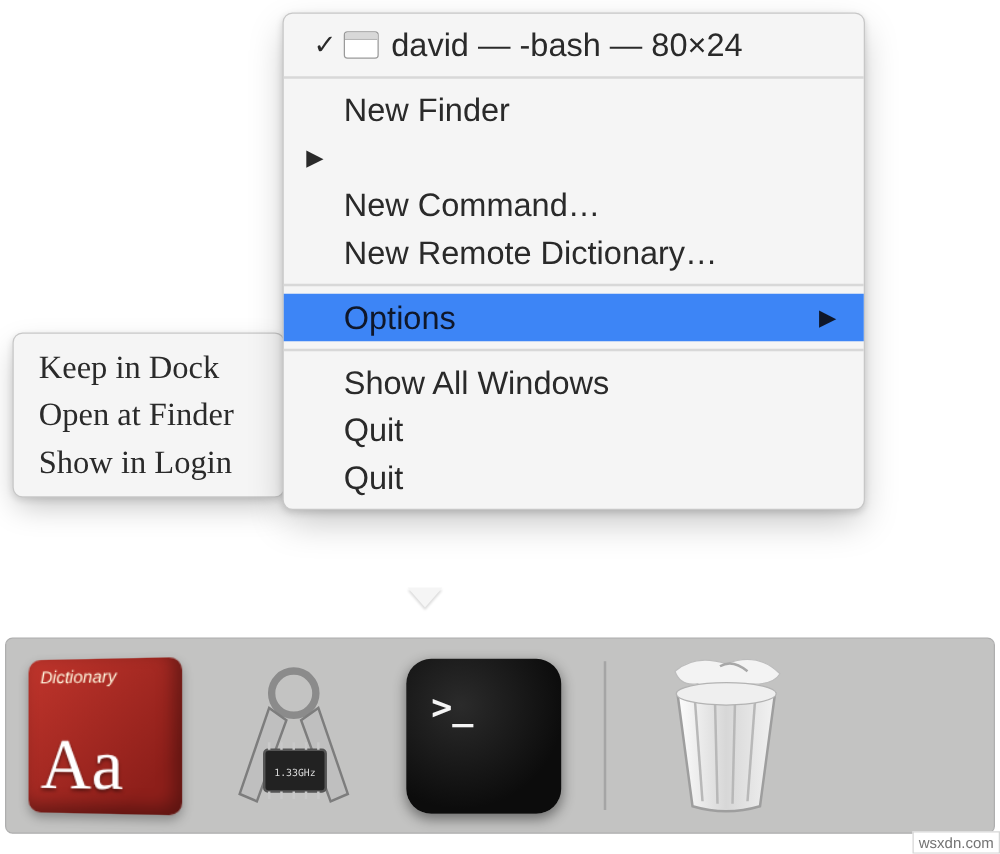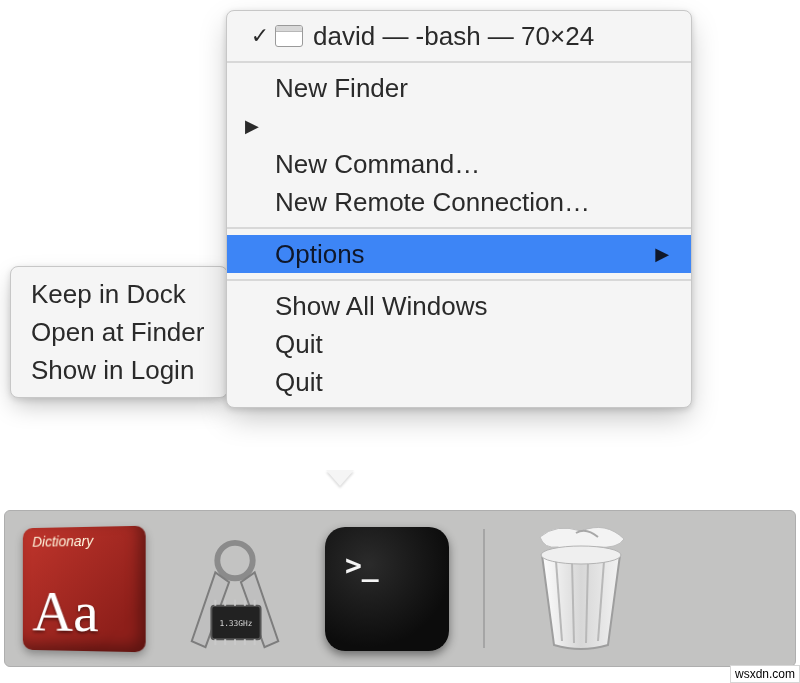--- a/index.html
+++ b/index.html
@@ -87,20 +87,21 @@
     border: 1px solid var(--menu-border);
     border-radius: 8px;
     box-shadow: 0 10px 25px -4px rgba(0,0,0,.25), 0 2px 6px rgba(0,0,0,.12);
     padding: 8px 0;
     font-size: 26px;
   }
   .submenu .row {
     padding: 2px 20px;
     line-height: 34px;
     white-space: nowrap;
+    font-family: Liberation Serif, serif;
   }
 
   
   .pointer {
     position: absolute;
     top: 470px;
     left: 326px;
     width: 0; height: 0;
     border-left: 14px solid transparent;
     border-right: 14px solid transparent;
@@ -144,21 +145,21 @@
   .dict .ribbon {
     font-size: 14px; color:#fff6de; font-style: italic;
   }
   .dict .aa {
     font-family: Georgia, "Times New Roman", serif;
     font-size: 58px; line-height: 1;
     color: #fff; text-shadow: 0 2px 3px rgba(0,0,0,.45);
   }
 
   
-  .sysinfo { display:flex; align-items:flex-end; justify-content:center; }
+  .sysinfo { display:flex; align-items:flex-start; justify-content:center; }
   .sysinfo svg { width: 118px; height: 118px; }
 
   
   .terminal {
     border-radius: 20px;
     background: radial-gradient(circle at 35% 30%, #2b2b2b, #0c0c0c 70%);
     box-shadow: 0 4px 10px rgba(0,0,0,.45);
     position: relative;
   }
   .terminal .prompt {
@@ -166,54 +167,54 @@
     color:#f4f4f4; font-family: Menlo, monospace; font-size:28px; font-weight:bold;
   }
 
   
   .trash { display:flex; align-items:flex-end; justify-content:center; }
   .trash svg { width: 110px; height: 124px; }
 
   
   .wm {
     position:absolute; right:0; bottom:0;
-    background:#fff; color:#000000;
+    background:#fff; color:#737373;
     font: 12px/1 Arial, sans-serif;
     padding:2px 4px;
     border:1px solid #d6d6d6;
   }
 </style>
 </head>
 <body>
 
 <div class="submenu">
   <div class="row">Keep in Dock</div>
   <div class="row">Open at Finder</div>
   <div class="row">Show in Login</div>
 </div>
 
 <div class="menu">
   <div class="row">
     <span class="check">✓</span>
     <span class="win-icon"></span>
-    <span class="label">david — -bash — 70×24</span>
+    <span class="label">david — -bash — 80×24</span>
   </div>
   <hr>
 
   <div class="row indent">
     <span class="label">New Finder</span>
   </div>
   <div class="row indent">
     <span class="arrow">▶</span>
   </div>
   <div class="row indent">
     <span class="label">New Command…</span>
   </div>
   <div class="row indent">
-    <span class="label">New Remote Connection…</span>
+    <span class="label">New Remote Dictionary…</span>
   </div>
 
   <hr>
 
   <div class="row indent highlight">
     <span class="label">Options</span>
     <span class="arrow">▶</span>
   </div>
 
   <hr>

